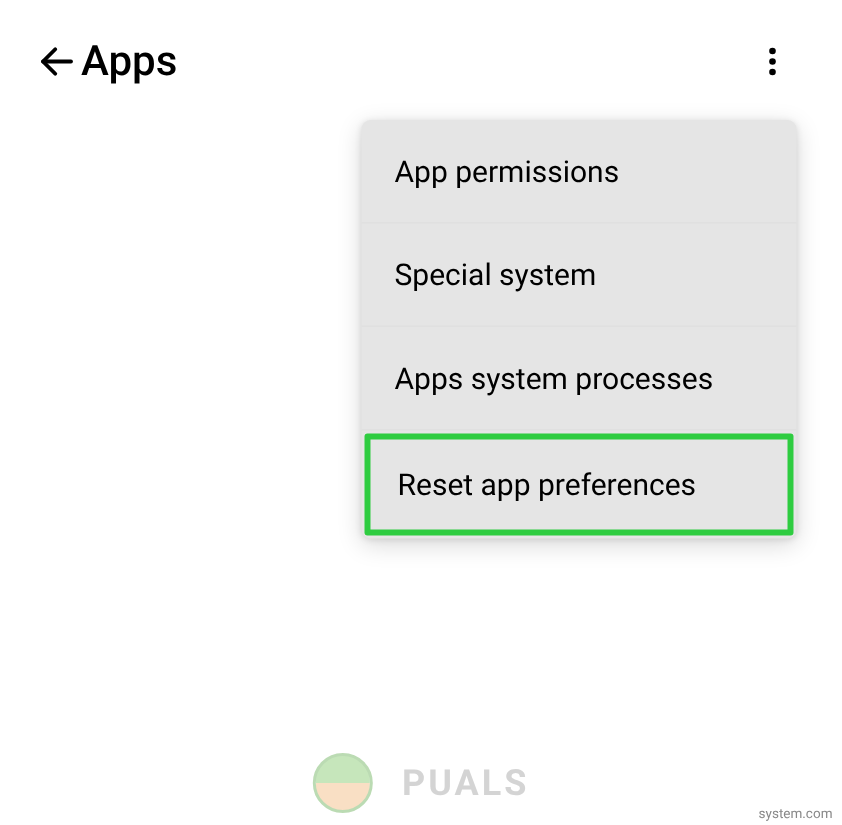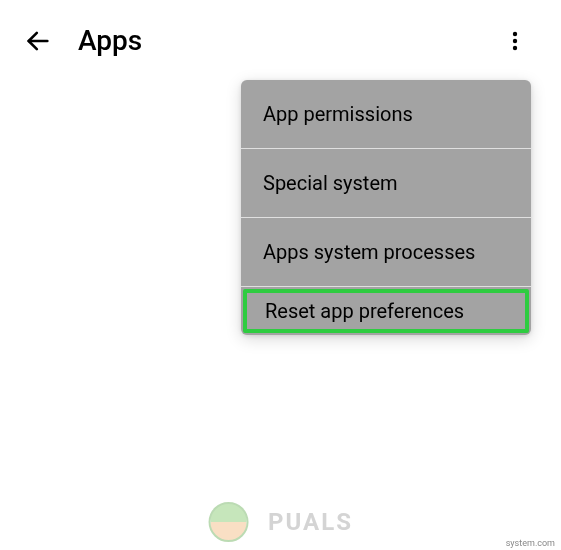--- a/index.html
+++ b/index.html
@@ -18,21 +18,20 @@
     .page {
       padding: 10px;
       width: 100%;
       height: 100%;
       position: relative;
     }
     .header {
       display: flex;
       align-items: center;
       padding: 14px 12px;
-      gap: 24px;
     }
     .back-btn {
       width: 32px;
       height: 32px;
       display: flex;
       align-items: center;
       justify-content: center;
       cursor: pointer;
     }
     .header-title {
@@ -47,41 +46,41 @@
       align-items: center;
       justify-content: center;
       margin-left: auto;
       margin-right: 8px;
       cursor: pointer;
     }
     .dropdown {
       position: absolute;
       top: 80px;
       right: 30px;
-      background: #a3a3a3;
+      background: #e5e5e5;
       border-radius: 6px;
       box-shadow: 0 4px 16px rgba(0,0,0,0.15), 0 1px 4px rgba(0,0,0,0.1);
       width: 290px;
       overflow: hidden;
     }
     .menu-item {
       padding: 22px 22px;
       font-size: 20px;
       color: #000;
       cursor: pointer;
       border-bottom: 1px solid #e0e0e0;
     }
     .menu-item:last-child {
       border-bottom: none;
     }
     .menu-item.highlighted {
       border: 4px solid #2ecc40;
       margin: 2px;
       border-radius: 2px;
-      padding: 6px 18px;
+      padding: 18px 18px;
     }
     .watermark {
       position: absolute;
       bottom: 8px;
       left: 50%;
       transform: translateX(-50%);
       display: flex;
       align-items: center;
       opacity: 0.5;
       gap: 20px;

